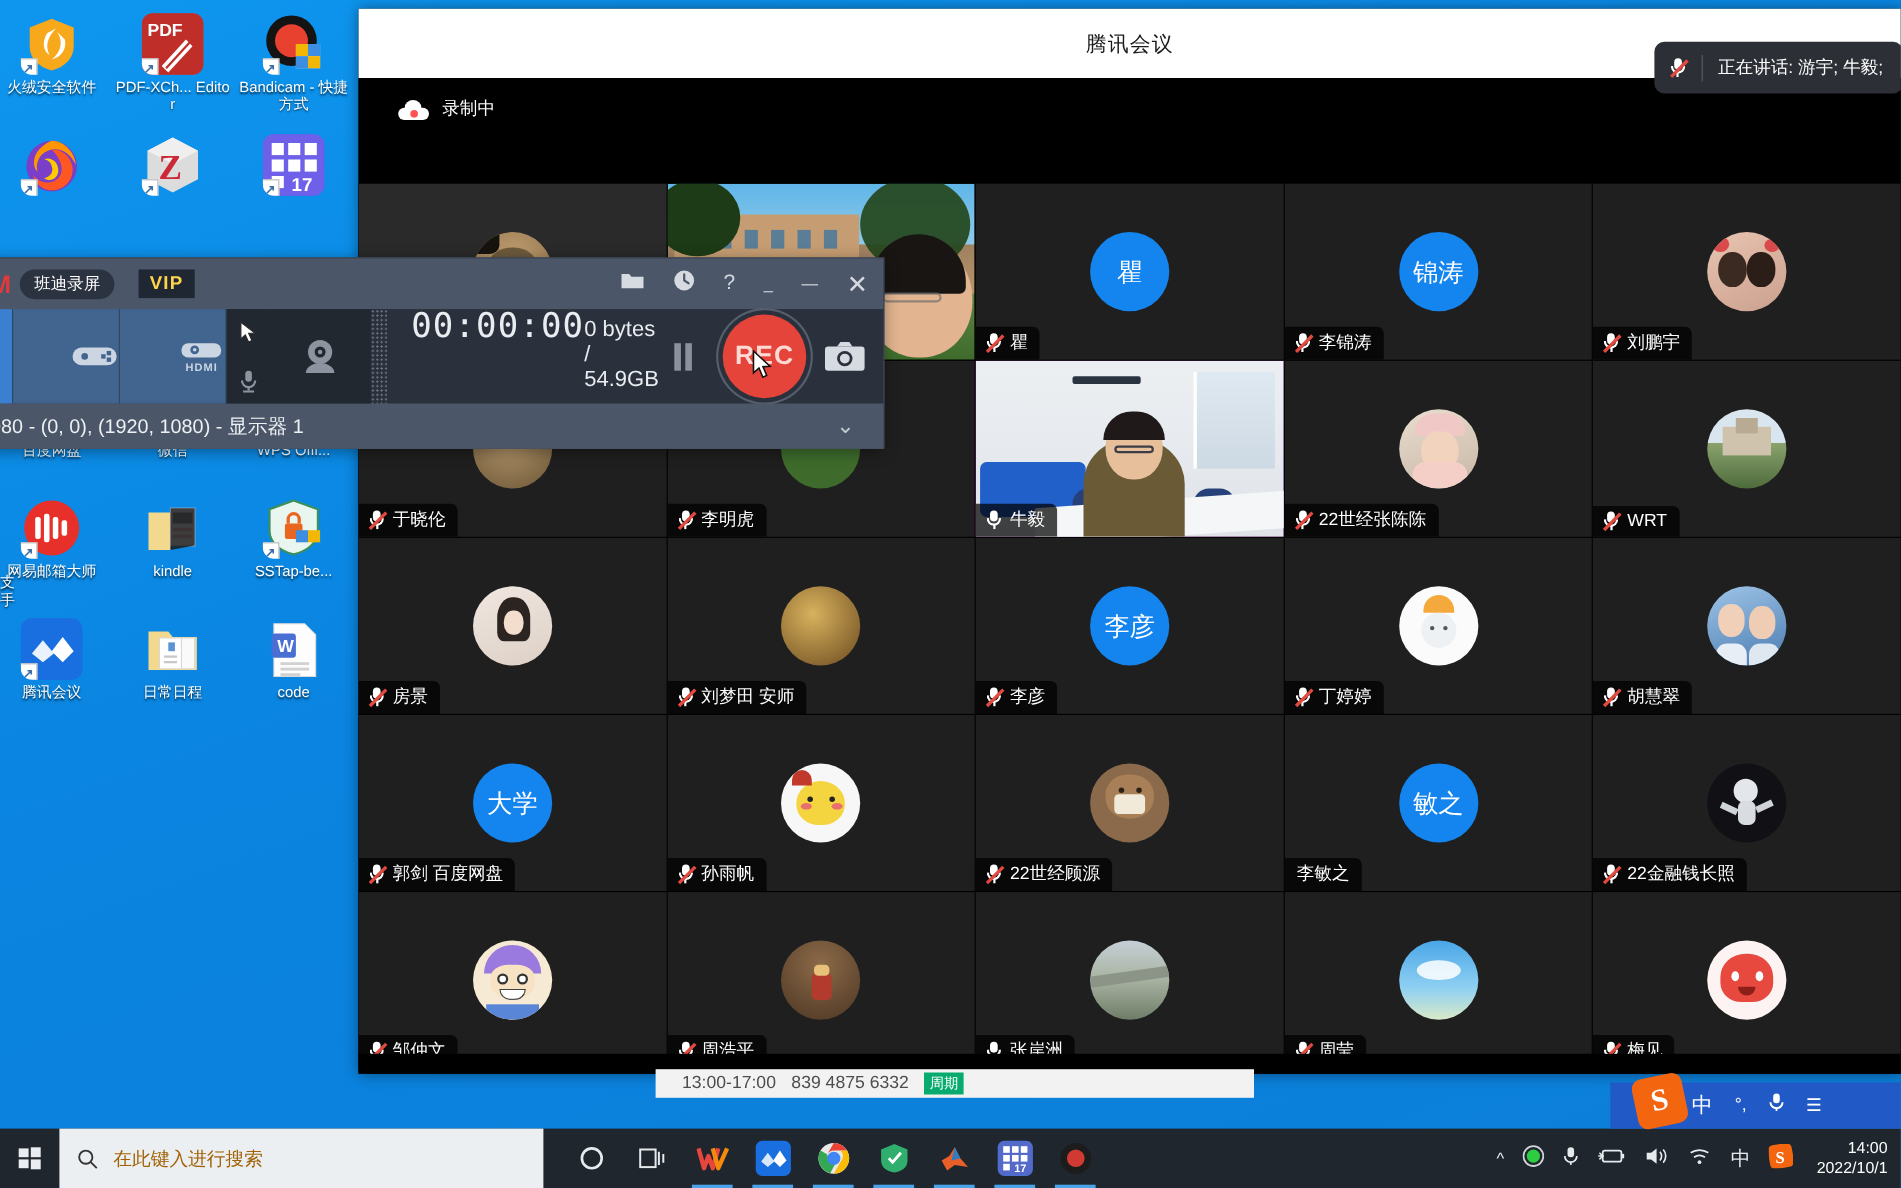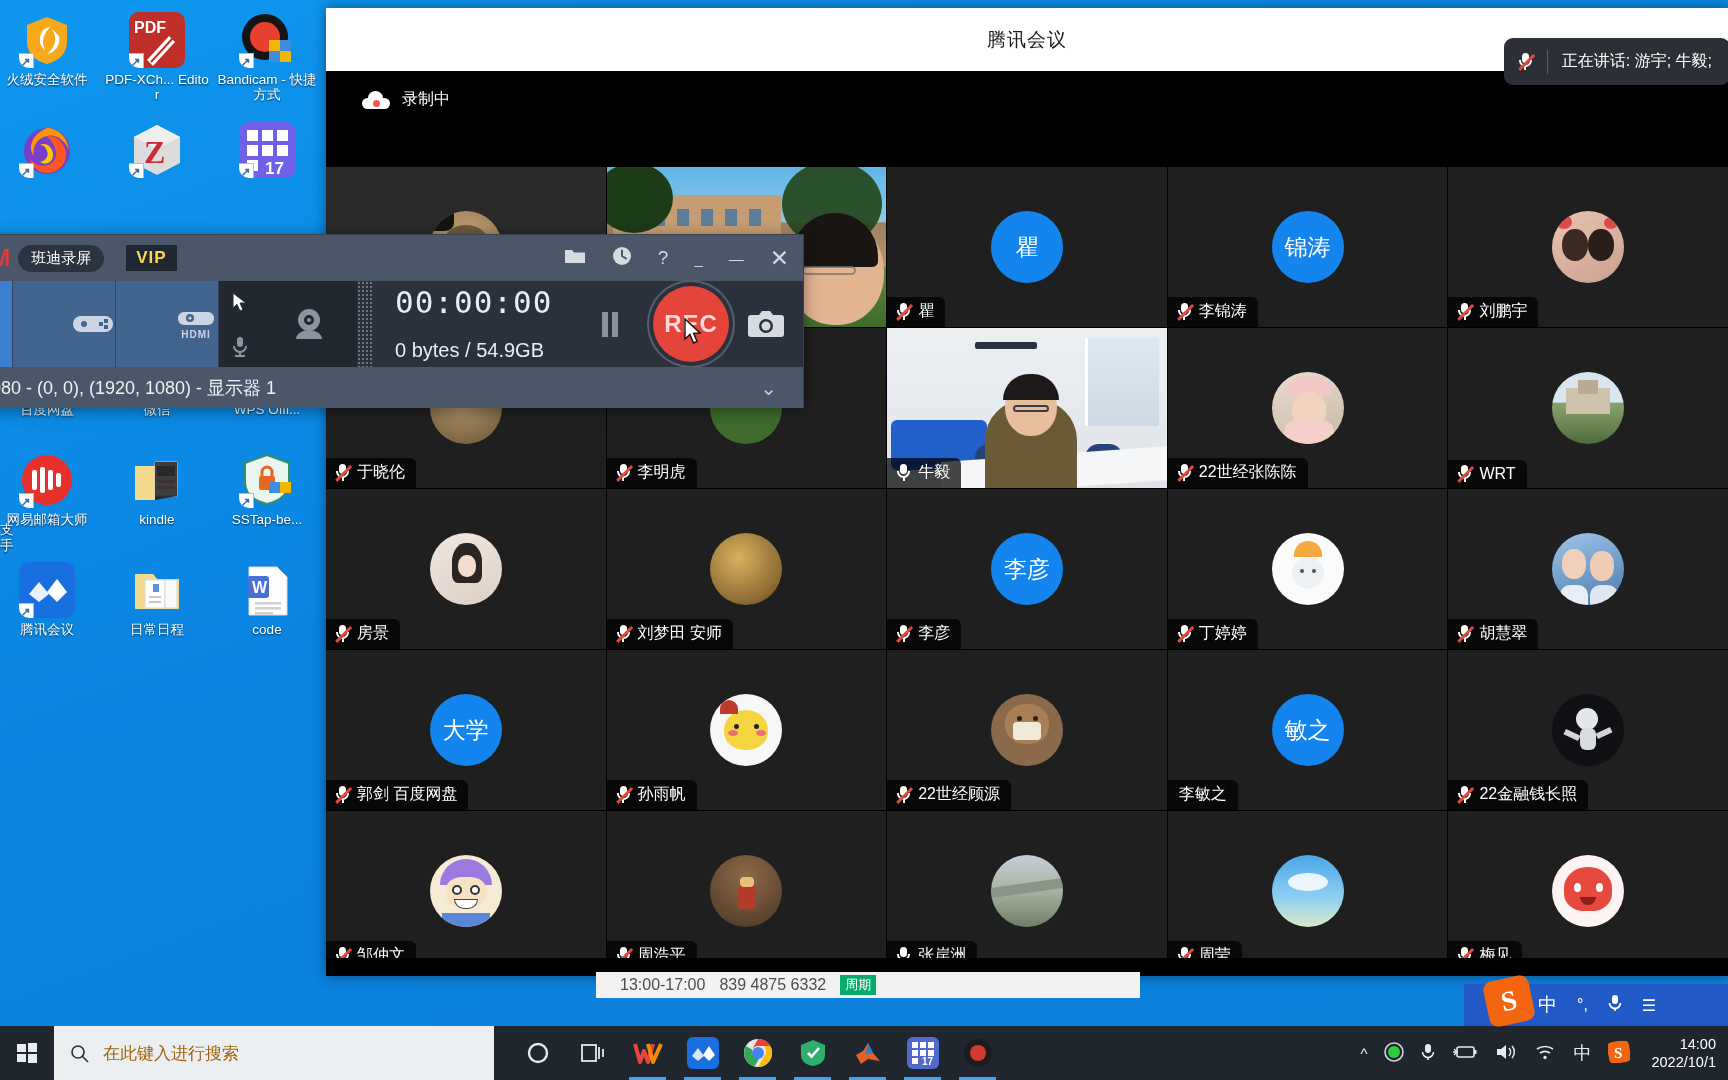--- a/index.html
+++ b/index.html
@@ -165,23 +165,23 @@
     width:103px; background:#41658f; border-right:1px solid #33435c;
     display:flex;align-items:center;justify-content:flex-end;
   }
   .bc-mode.first{width:26px;background:#3b7fd0;}
   .bc-small{width:42px;background:#212830;display:flex;flex-direction:column;}
   .bc-small .cell{flex:1;display:flex;align-items:center;justify-content:center;}
   .bc-web{width:96px;background:#212830;display:flex;align-items:center;justify-content:center;}
   .bc-dots{width:16px;background:#2a313c;
      background-image:radial-gradient(#6d7584 1px, transparent 1px);
      background-size:4px 4px;}
-  .bc-time{flex:1;display:flex;flex-direction:column;justify-content:center;padding-left:22px;color:#e9ecf0;}
+  .bc-time{flex:1;display:flex;justify-content:center;padding-left:22px;color:#e9ecf0;}
   .bc-clock{font-family:"DejaVu Sans Mono", monospace;font-size:31px;letter-spacing:1px;line-height:1;}
-  .bc-size{font-size:20px;margin-top:21px;color:#e9ecf0;}
+  .bc-size{font-size:20px;margin-top:7px;color:#e9ecf0;}
   .bc-pause{width:46px;display:flex;align-items:center;justify-content:center;}
   .bc-pause i{display:block;width:6px;height:25px;background:#8b929d;margin:0 2px;}
   .bc-rec {
     width:96px;display:flex;align-items:center;justify-content:flex-end;position:relative;
   }
   .bc-rec .btn{
     width:76px;height:76px;border-radius:50%;background:#e4443a;
     display:flex;align-items:center;justify-content:center;
     color:#ffd9d4;font-weight:bold;font-size:24px;letter-spacing:1px;
     box-shadow:0 0 0 4px #2a313c, 0 0 0 6px #555e6b;

